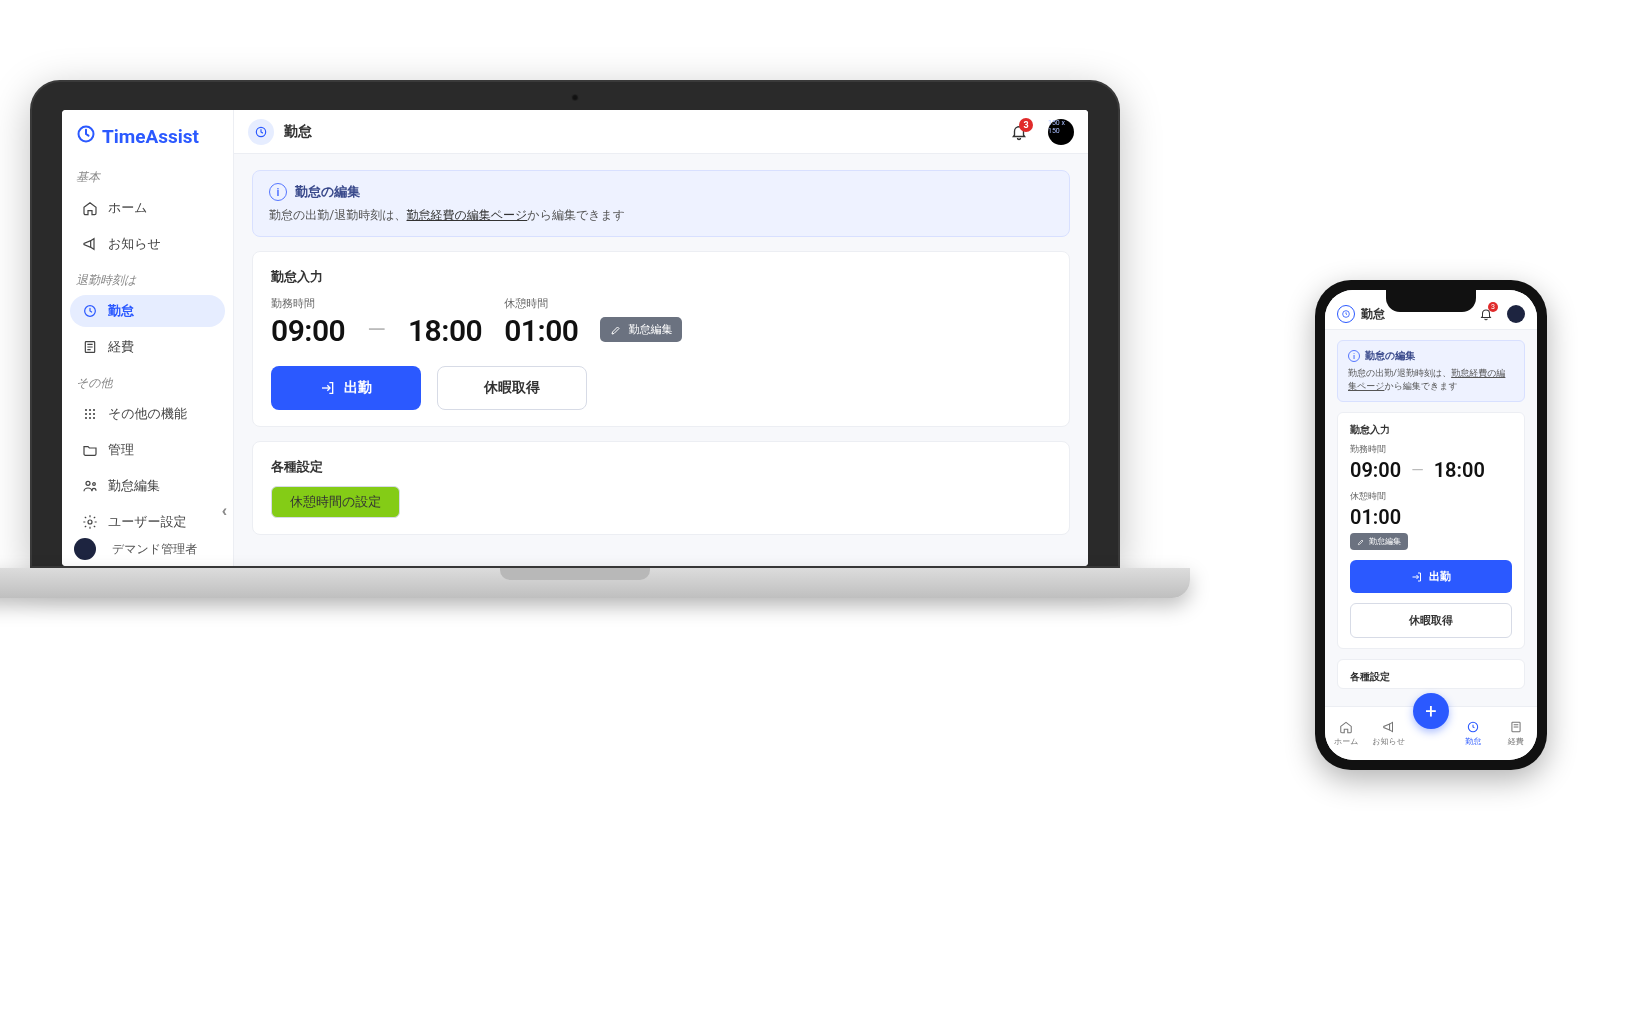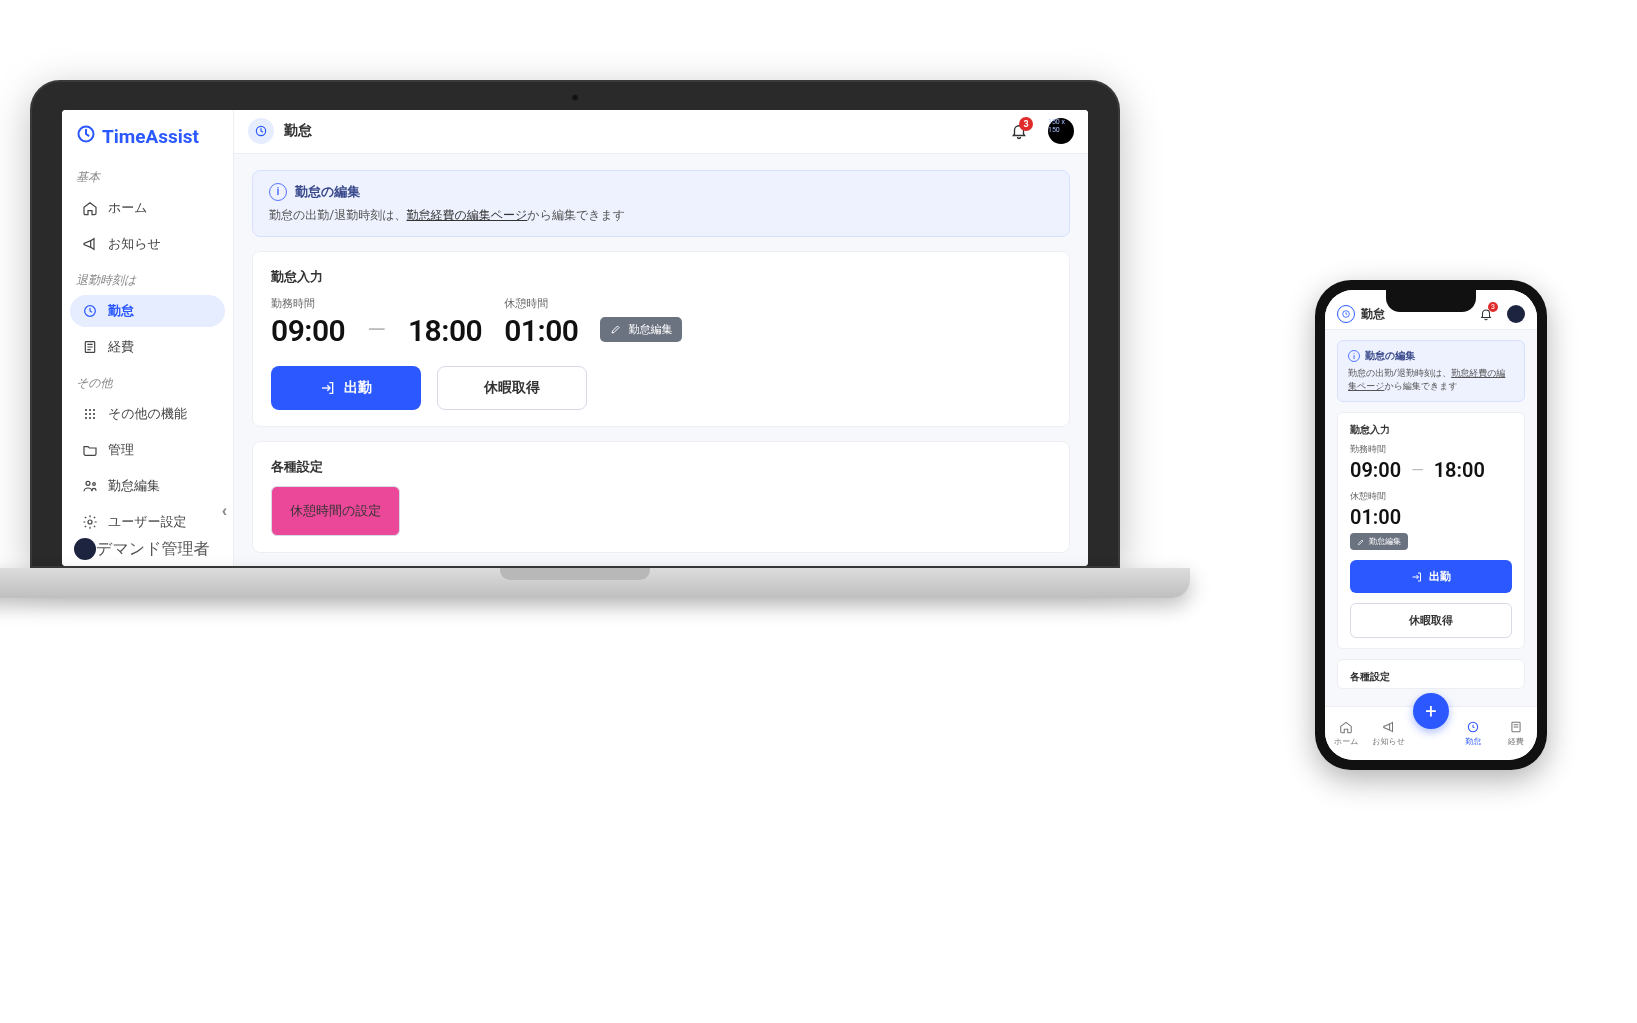--- a/index.html
+++ b/index.html
@@ -96,22 +96,22 @@
   .nav-item .icon svg { width:16px; height:16px; }
   .sidebar-collapse {
     position: absolute;
     right: 10px; bottom: 46px;
     color: #888; font-size: 16px; cursor: pointer;
     letter-spacing: -4px;
   }
   .sidebar-user {
     position: absolute;
     left: 12px; bottom: 6px;
-    display: flex; align-items: center; gap: 0;
-    font-size: 16px; color: #555;
+    display: flex; align-items: center; gap: 16px;
+    font-size: 12px; color: #555;
   }
   .avatar-sm { width: 22px; height: 22px; border-radius: 50%; background: #1d2440; }
 
   .main {
     flex: 1;
     display: flex;
     flex-direction: column;
     background: #f7f8fb;
   }
   .topbar {
@@ -179,22 +179,22 @@
   .btn {
     min-width: 150px; text-align:center; padding: 12px 24px;
     border-radius: 8px; font-size:14px; font-weight:600; cursor:pointer; border:1px solid transparent;
     display:inline-flex; align-items:center; justify-content:center; gap:8px;
   }
   .btn.primary { background:#2b59ff; color:#fff; }
   .btn.secondary { background:#fff; color:#333; border:1px solid #d7dbe6; }
   .btn svg { width:16px;height:16px; }
 
   .settings-btn {
-    display:inline-block; padding: 15px 18px; border:1px solid #d7dbe6; border-radius:6px;
-    font-size:13px; color:#333; cursor:pointer; background:#ec4899;
+    display:inline-block; padding: 6px 18px; border:1px solid #d7dbe6; border-radius:6px;
+    font-size:13px; color:#333; cursor:pointer; background:#84cc16;
   }
 
   
   .phone {
     position: absolute;
     right: 90px;
     top: 280px;
     width: 232px;
   }
   .phone-bezel {

